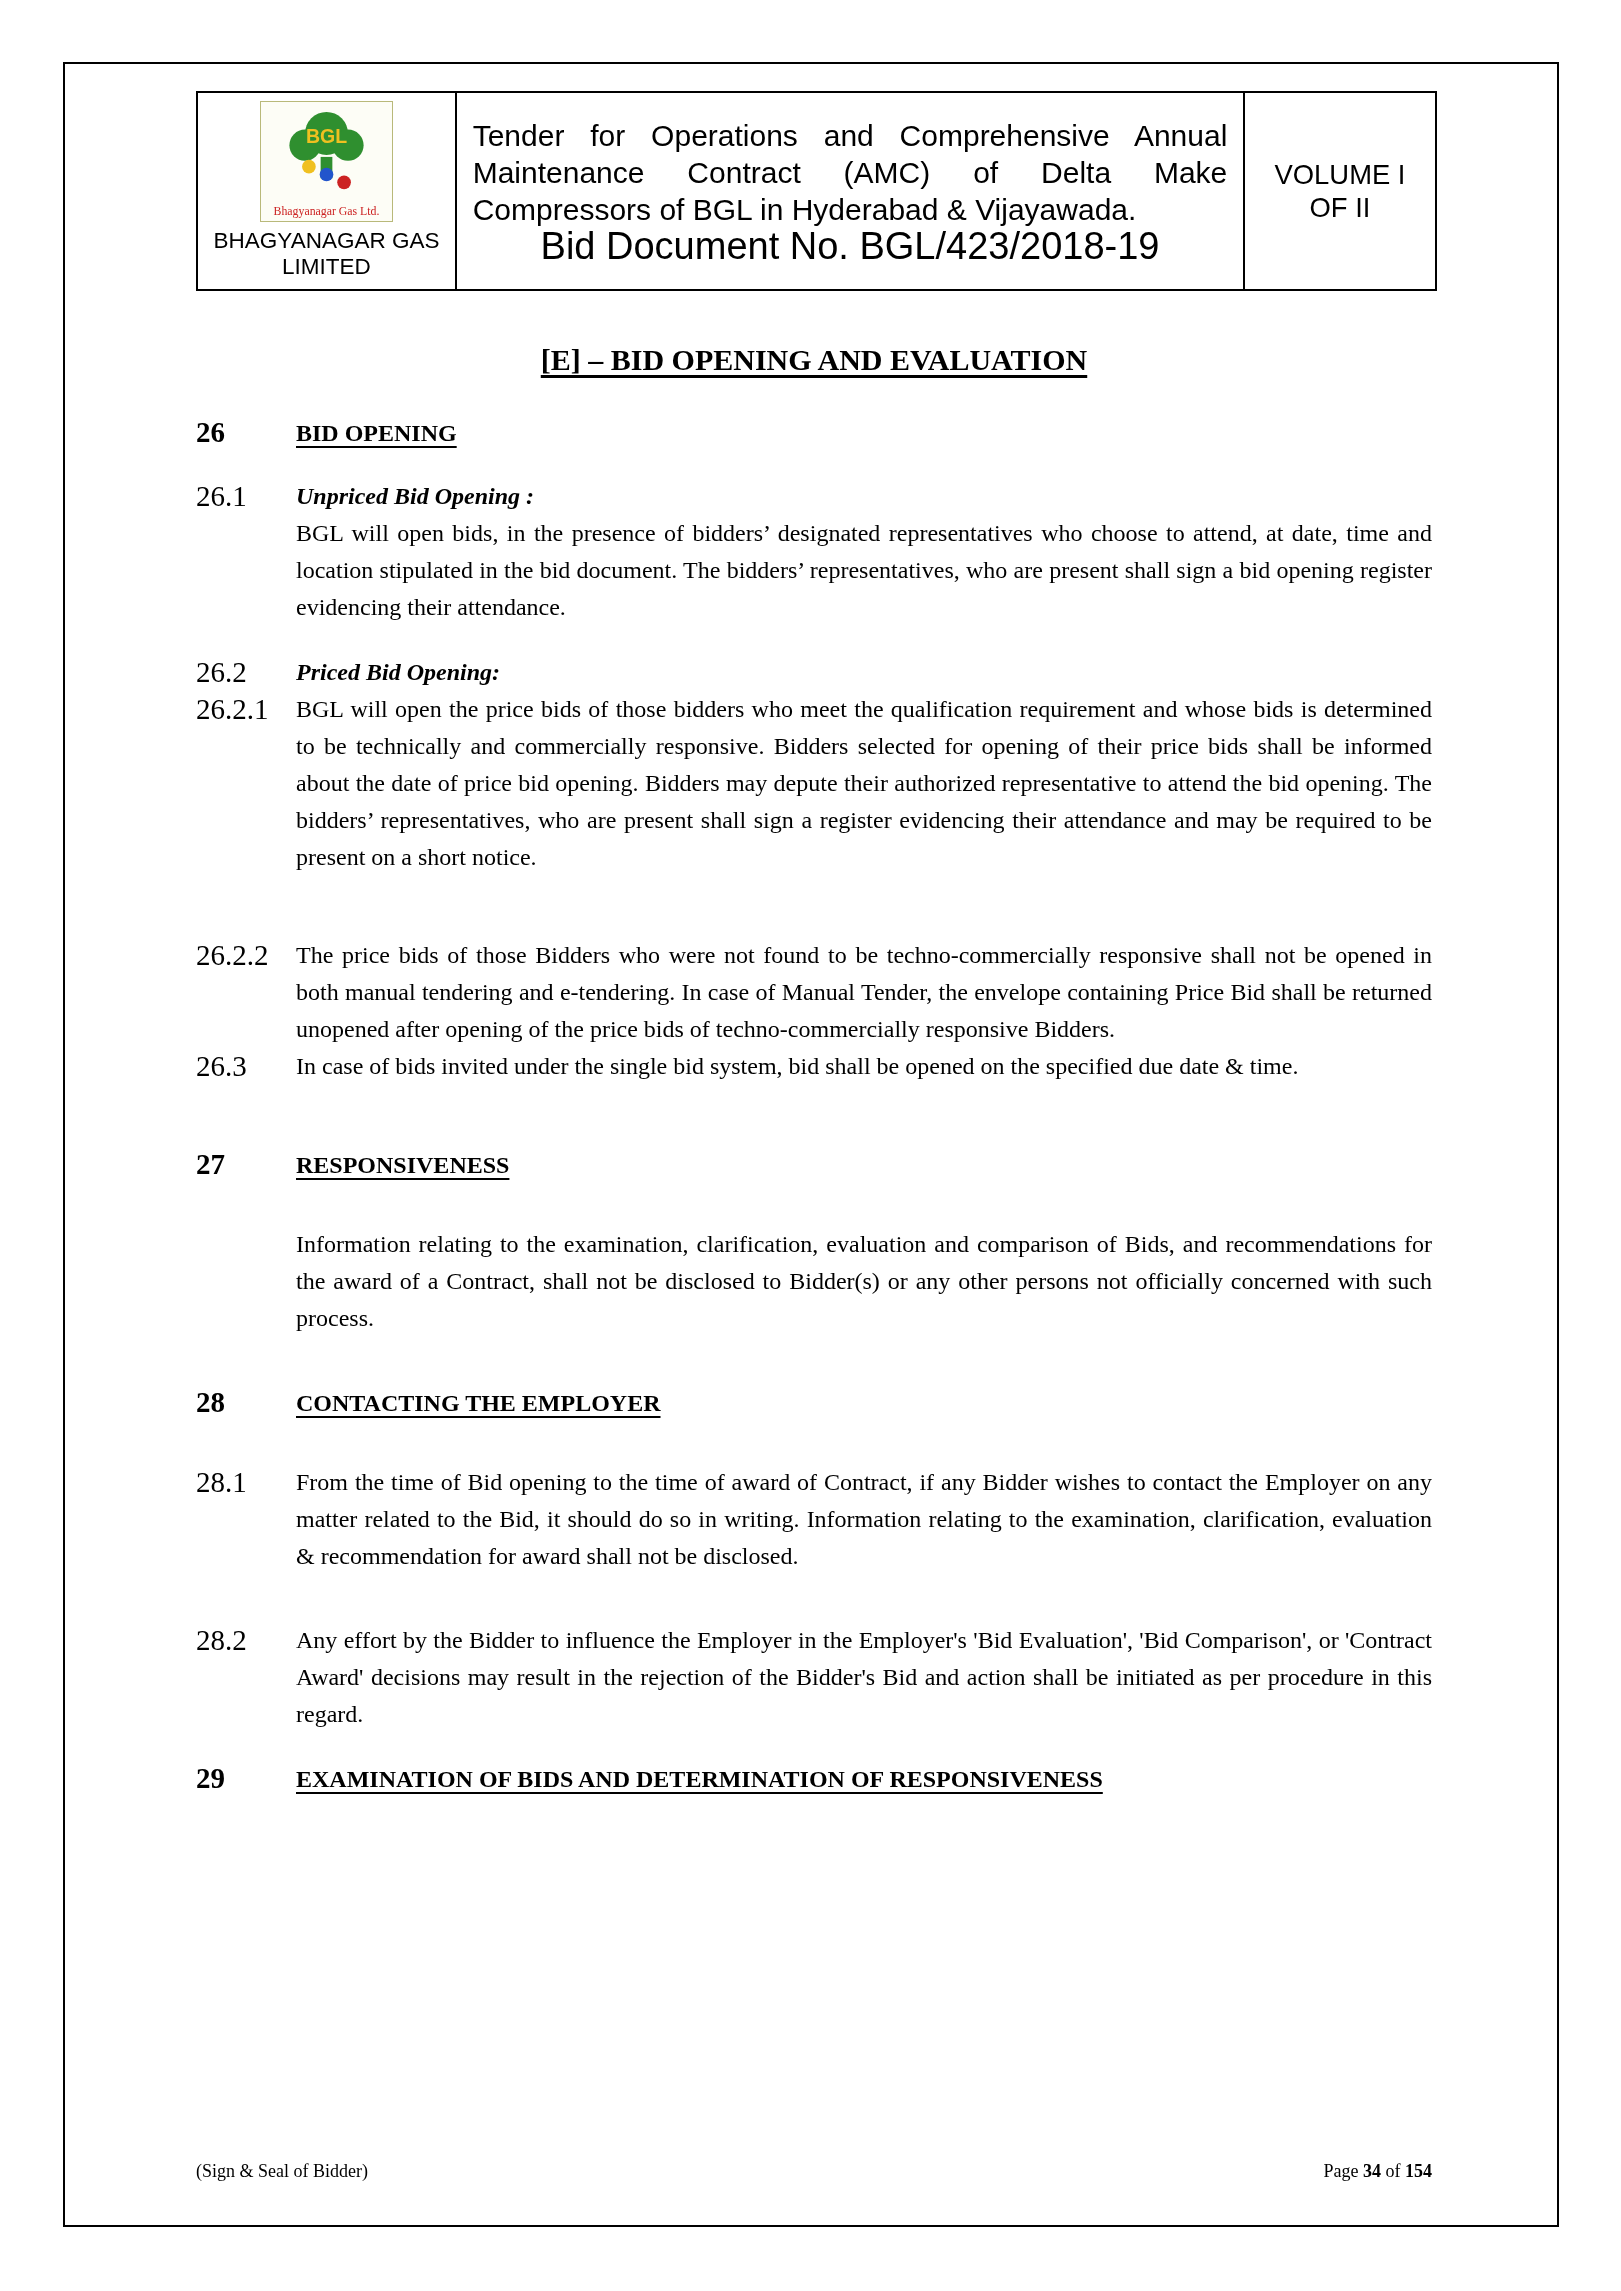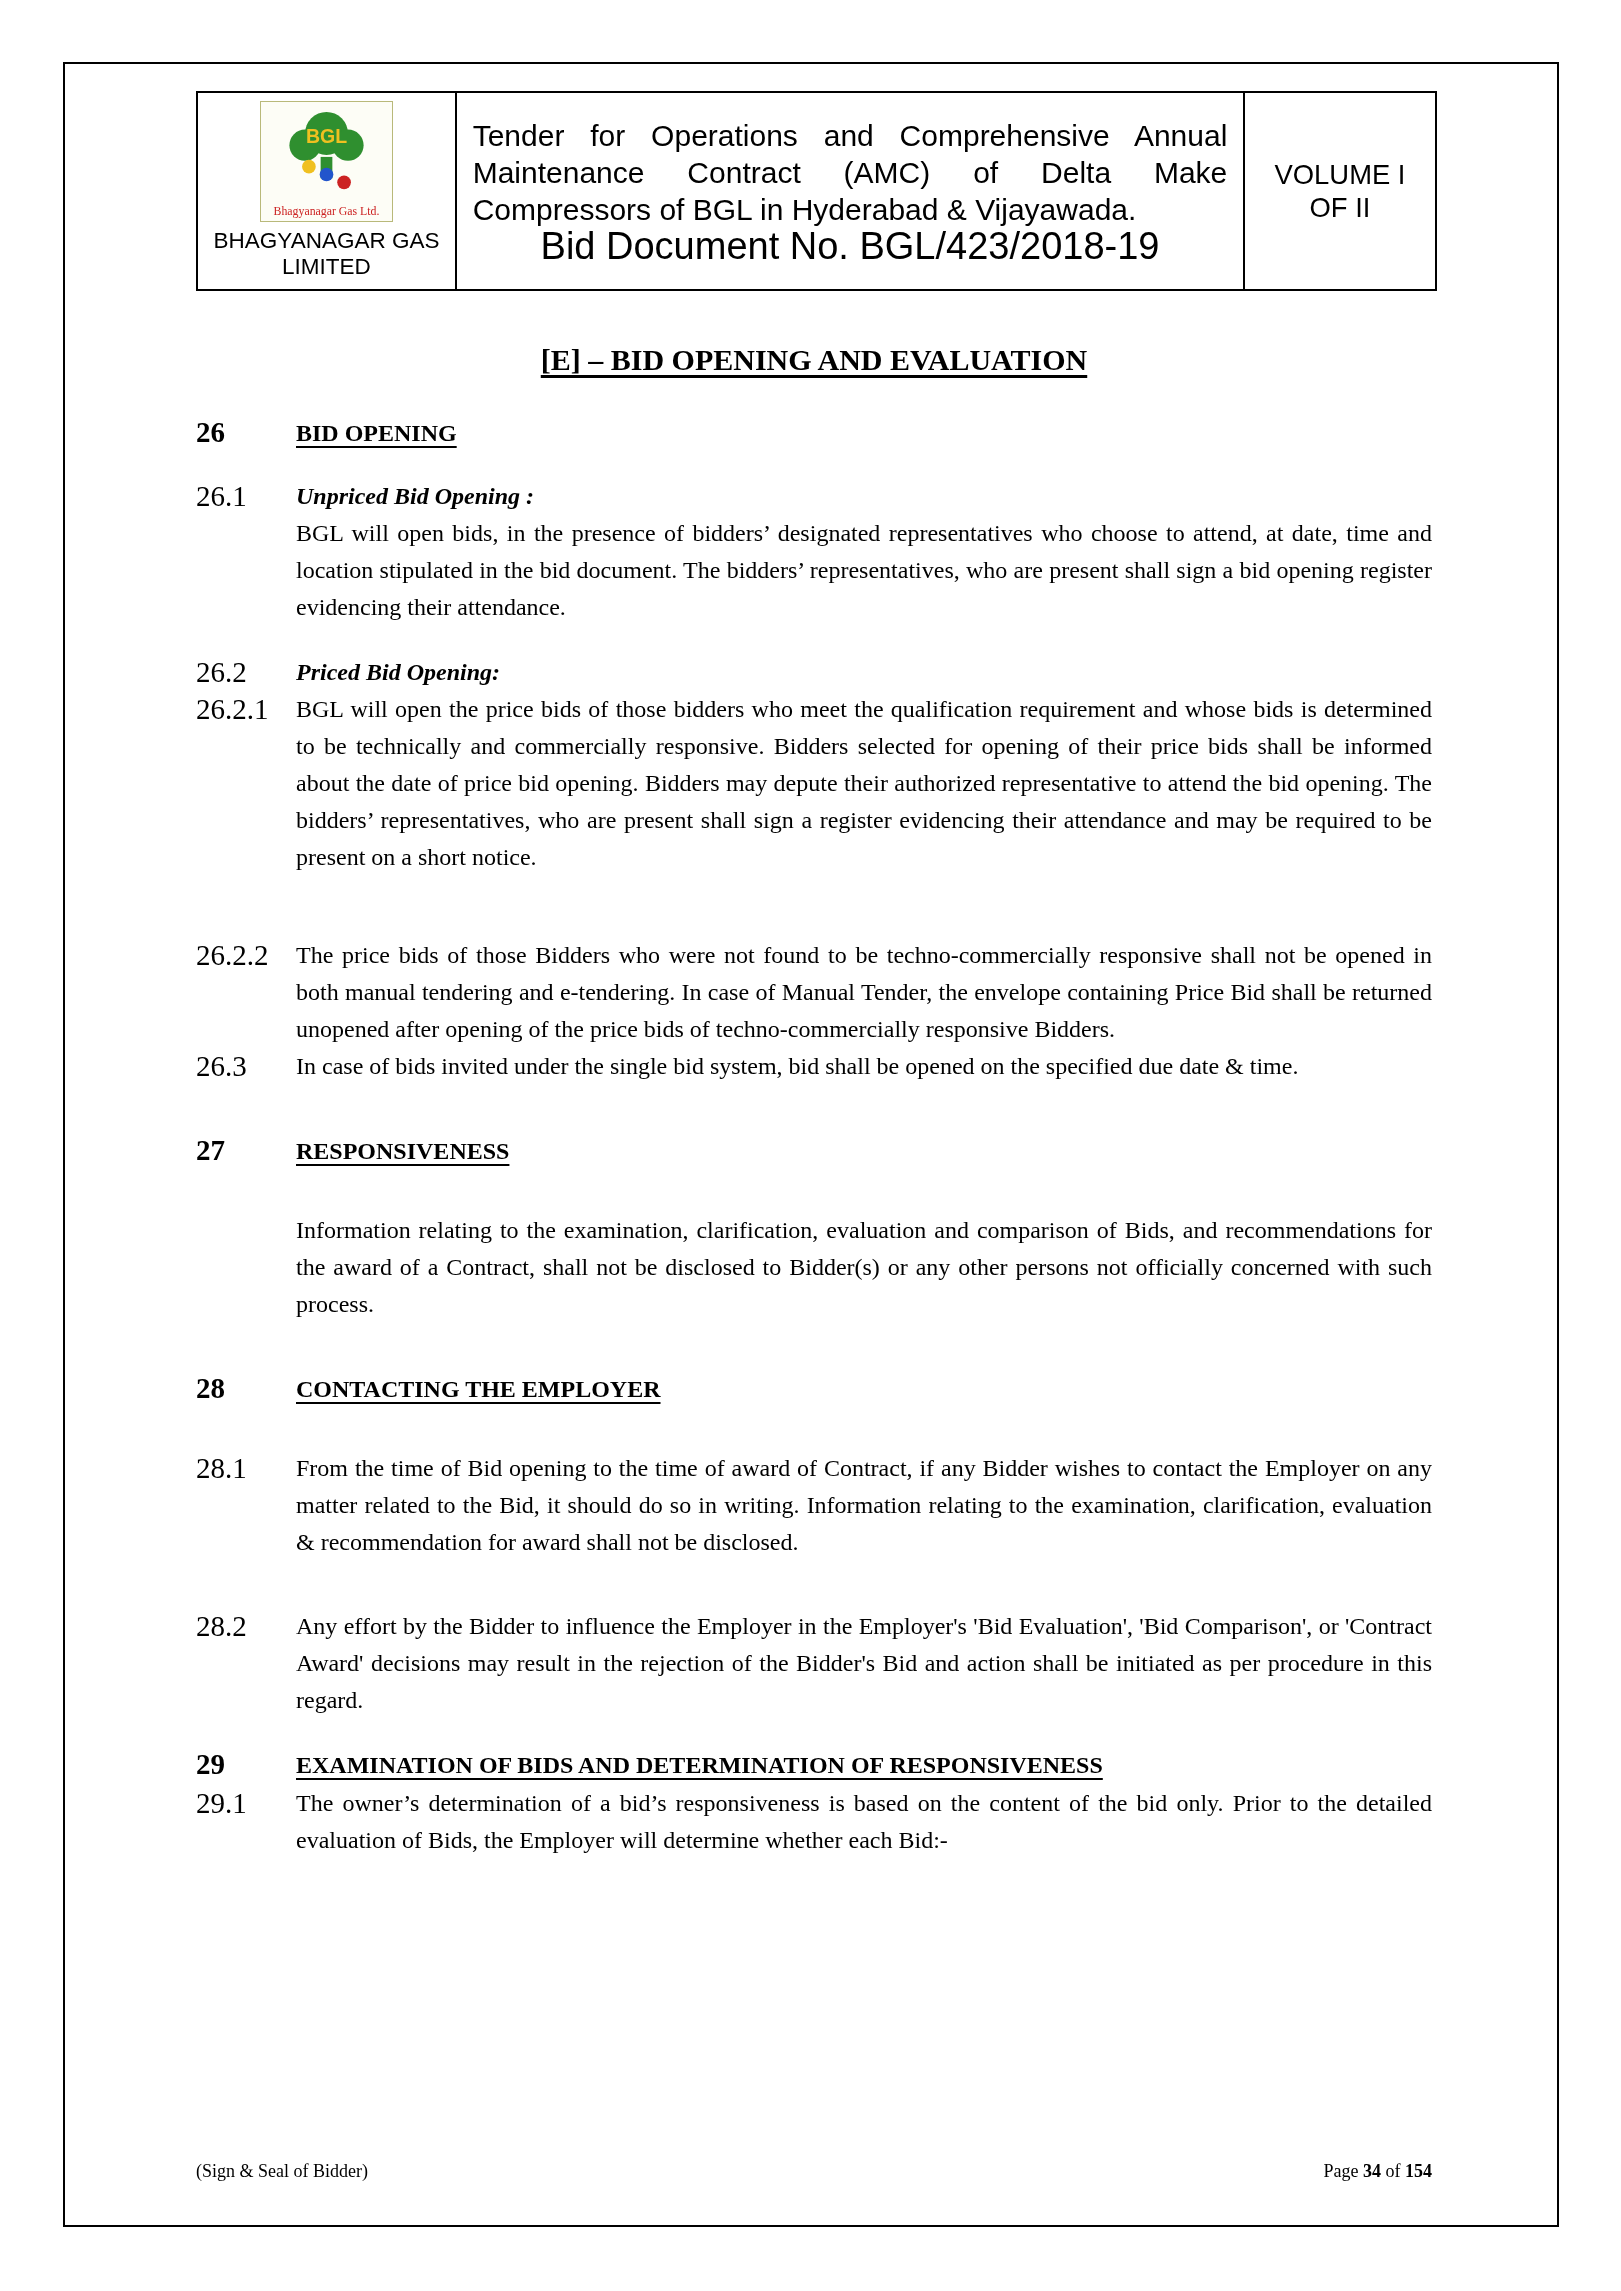--- a/index.html
+++ b/index.html
@@ -112,21 +112,21 @@
     font-style: italic;
     display: block;
   }
 
   .r-s26    { margin-top: 37px; }
   .r-s26_1  { margin-top: 25.5px; }
   .r-s26_2  { margin-top: 27.4px; }
   .r-s26_2_1{ margin-top: 0; }
   .r-s26_2_2{ margin-top: 61px; }
   .r-s26_3  { margin-top: 0; }
-  .r-s27    { margin-top: 47px; }
+  .r-s27    { margin-top: 61px; }
   .r-s27b   { margin-top: 41px; }
   .r-s28    { margin-top: 47px; }
   .r-s28_1  { margin-top: 41px; }
   .r-s28_2  { margin-top: 47px; }
   .r-s29    { margin-top: 27px; }
   .r-s29_1  { margin-top: 0; }
 
   
   .footer {
     position: absolute;
@@ -238,24 +238,20 @@
       <div class="row r-s28_2">
         <div class="num">28.2</div>
         <div class="txt">Any effort by the Bidder to influence the Employer in the Employer's 'Bid Evaluation', 'Bid Comparison', or 'Contract Award' decisions may result in the rejection of the Bidder's Bid and action shall be initiated as per procedure in this regard.</div>
       </div>
 
       <div class="row r-s29">
         <div class="num bold">29</div>
         <div class="txt"><span class="h-underline">EXAMINATION OF BIDS AND DETERMINATION OF RESPONSIVENESS</span></div>
       </div>
 
-      <div class="row r-s29_1">
-        <div class="num">29.1</div>
-        <div class="txt">The owner’s determination of a bid’s responsiveness is based on the content of the bid only. Prior to the detailed evaluation of Bids, the Employer will determine whether each Bid:-</div>
-      </div>
 
       <div class="footer">
         <span>(Sign &amp; Seal of Bidder)</span>
         <span class="page-info">
           <span>Page</span>
           <b>34</b>
           <span>of</span>
           <b>154</b>
         </span>
       </div>

